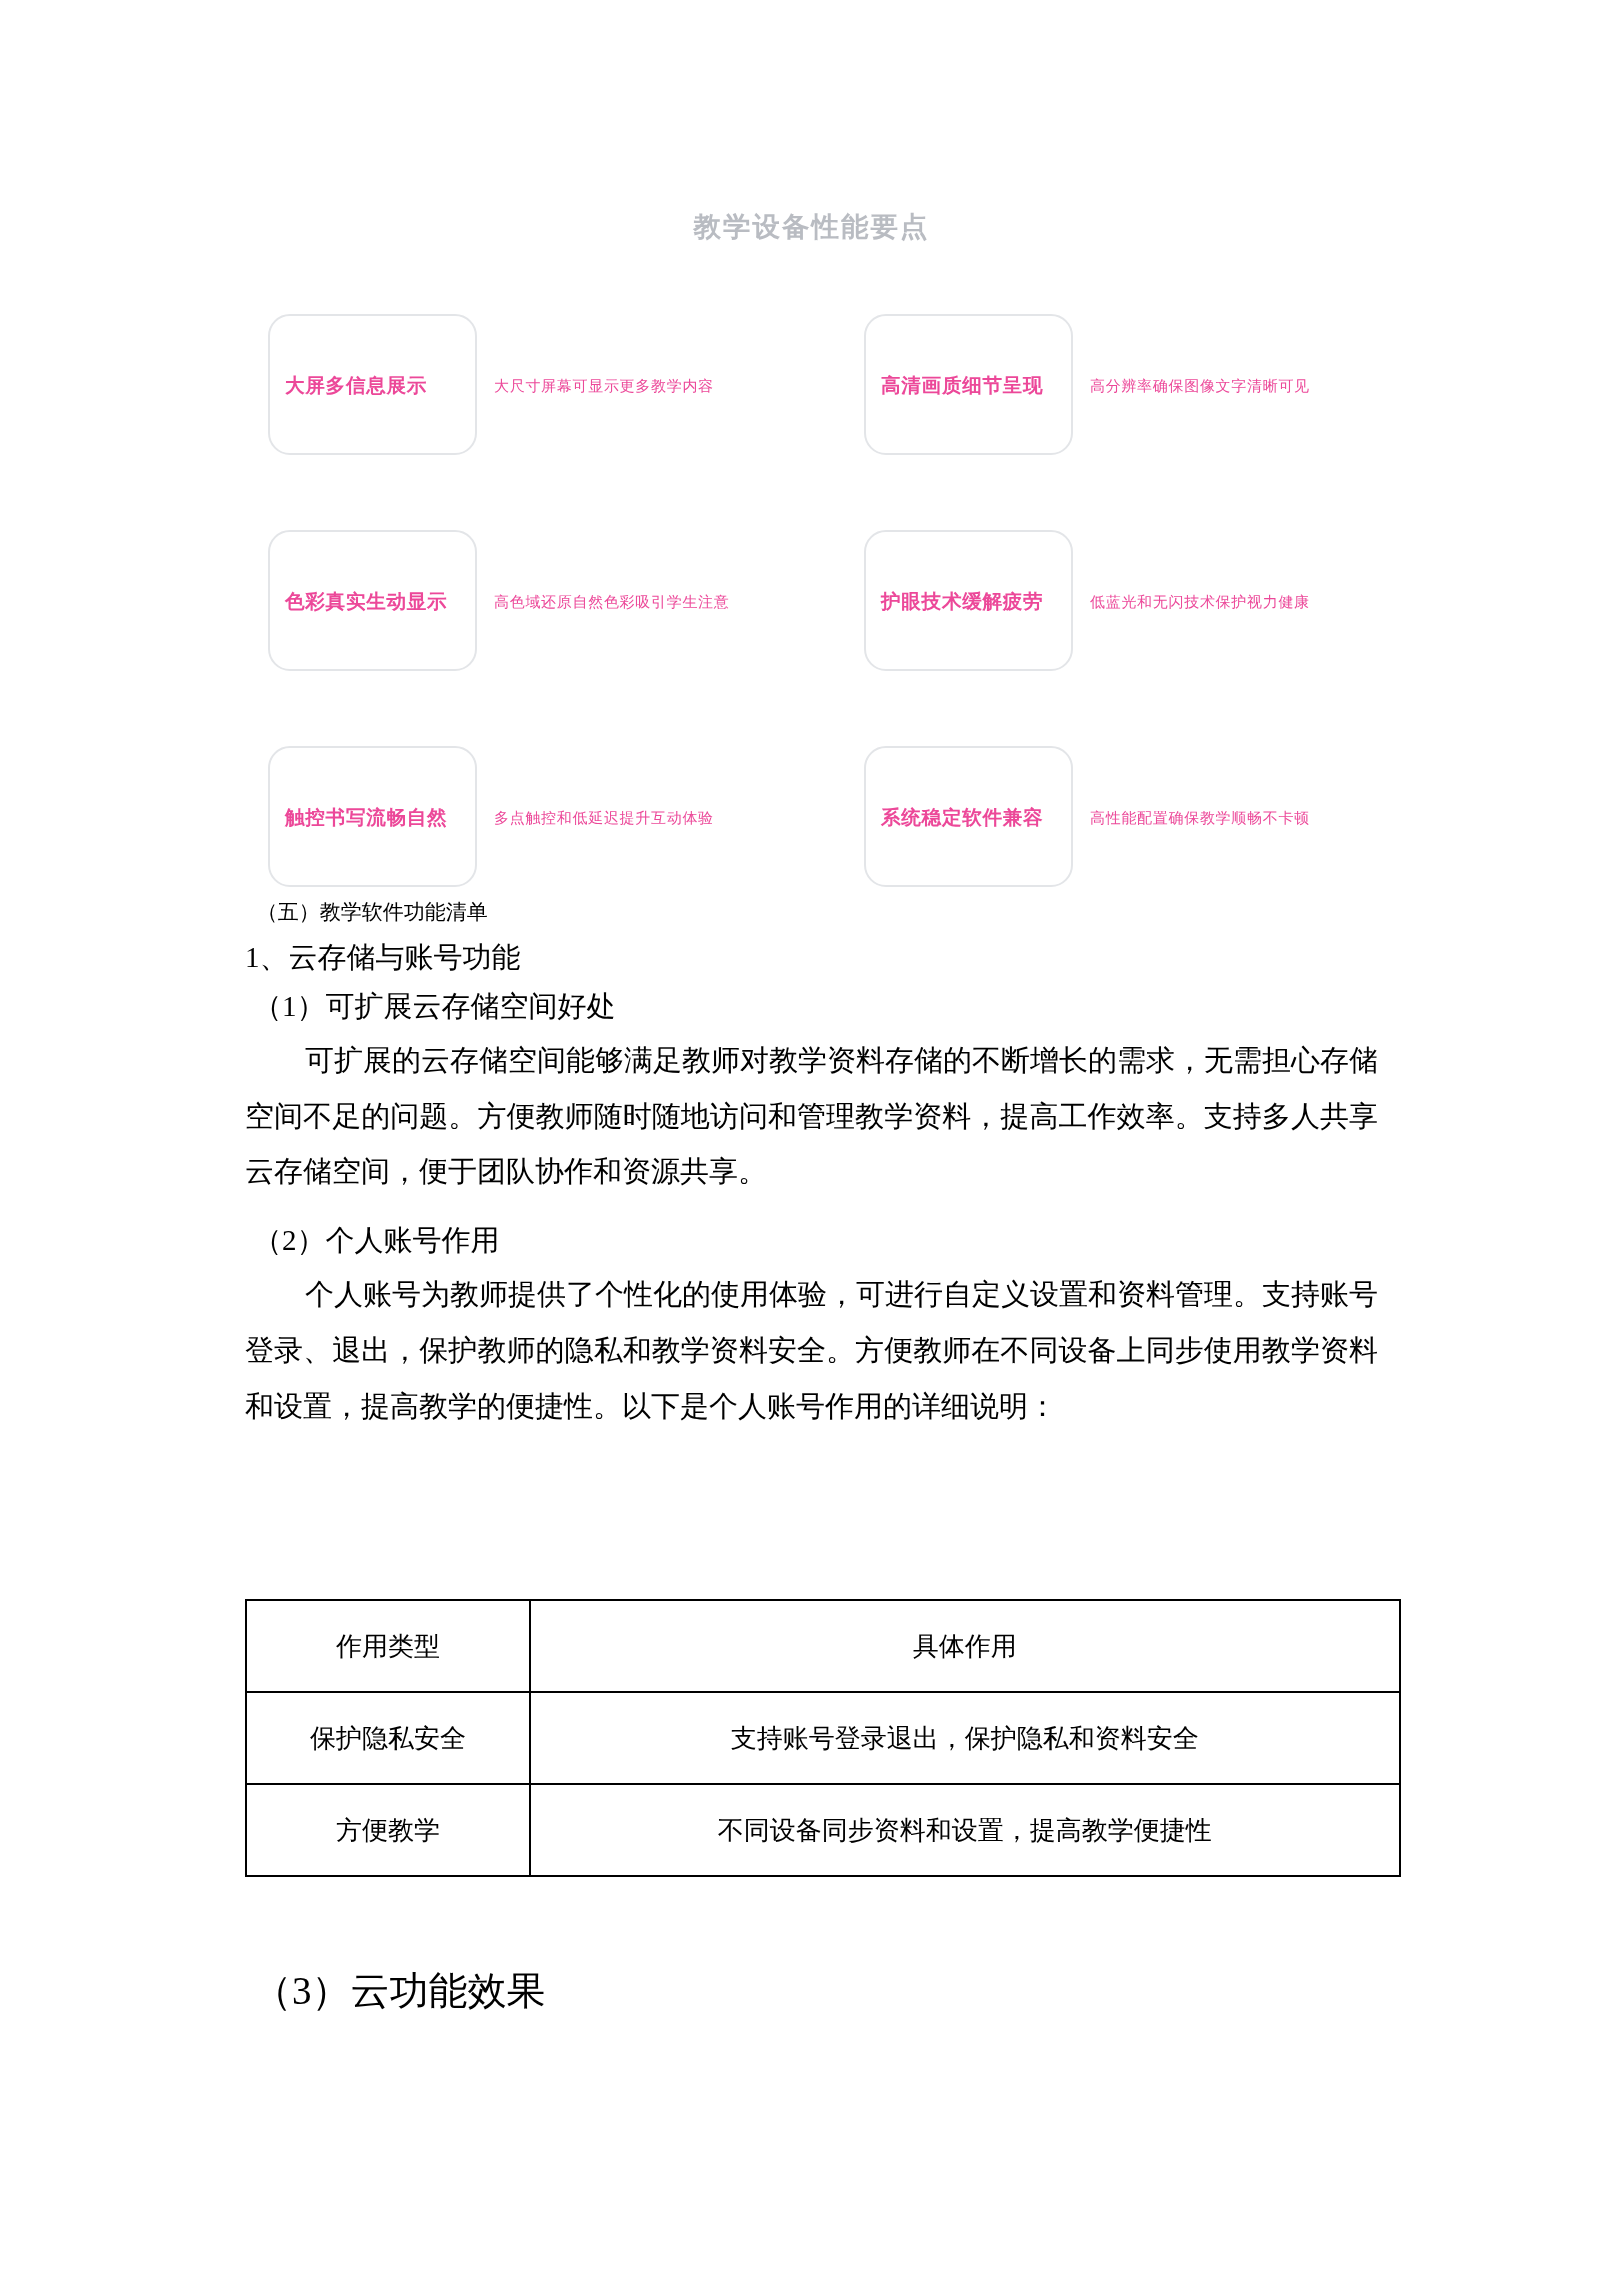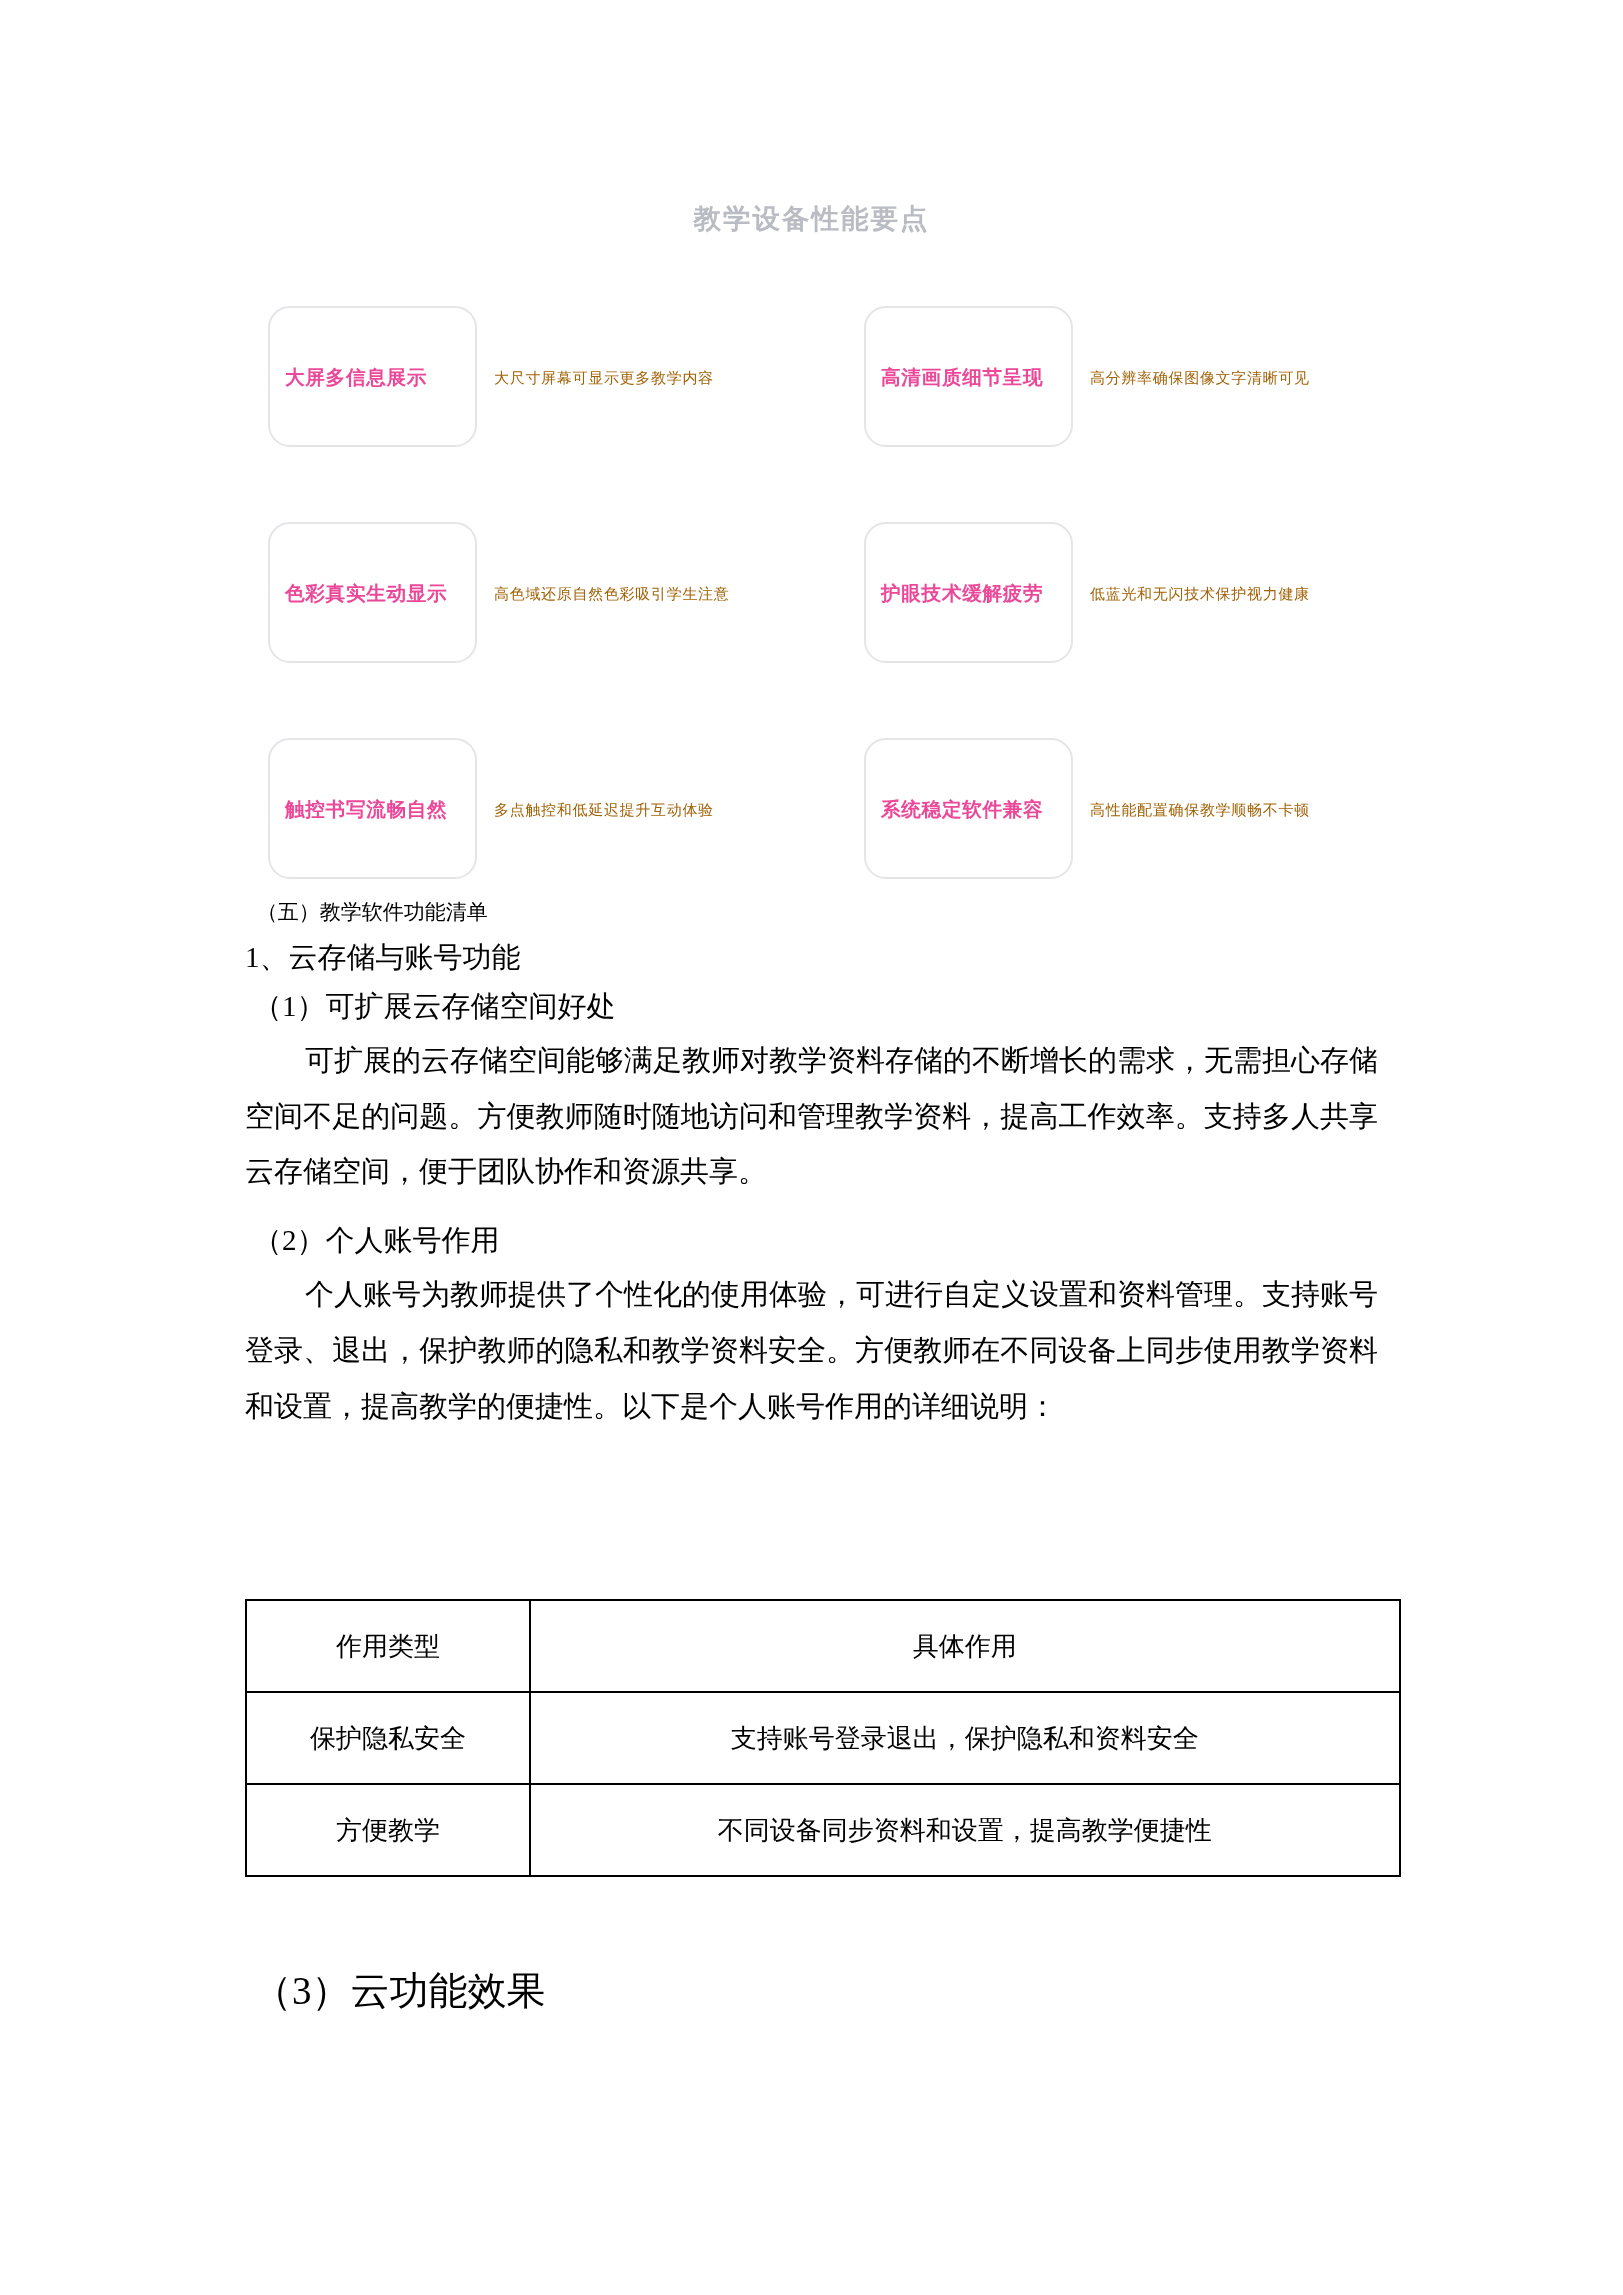--- a/index.html
+++ b/index.html
@@ -15,21 +15,21 @@
     background: #ffffff;
     font-family: "Liberation Serif", "DejaVu Serif", serif;
     color: #000000;
     overflow: hidden;
   }
 
   
   .diagram {
     position: absolute;
     left: 0;
-    top: 8px;
+    top: 16px;
     width: 1516px;
     height: 883px;
   }
   .diagram-title {
     position: absolute;
     left: 0;
     top: 193px;
     width: 1623px;
     text-align: center;
     font-size: 27.5px;
@@ -79,21 +79,21 @@
     font-family: "Liberation Sans", "DejaVu Sans", sans-serif;
     white-space: nowrap;
   }
   .card-desc {
     position: absolute;
     left: 226px;
     top: 63px;
     width: 393px;
     font-size: 15px;
     letter-spacing: 0.7px;
-    color: #a16207;
+    color: #ec4899;
     font-family: Liberation Mono, monospace;
     white-space: nowrap;
   }
 
   
   .body-text {
     position: absolute;
     left: 245px;
     top: 896px;
     width: 1133px;

